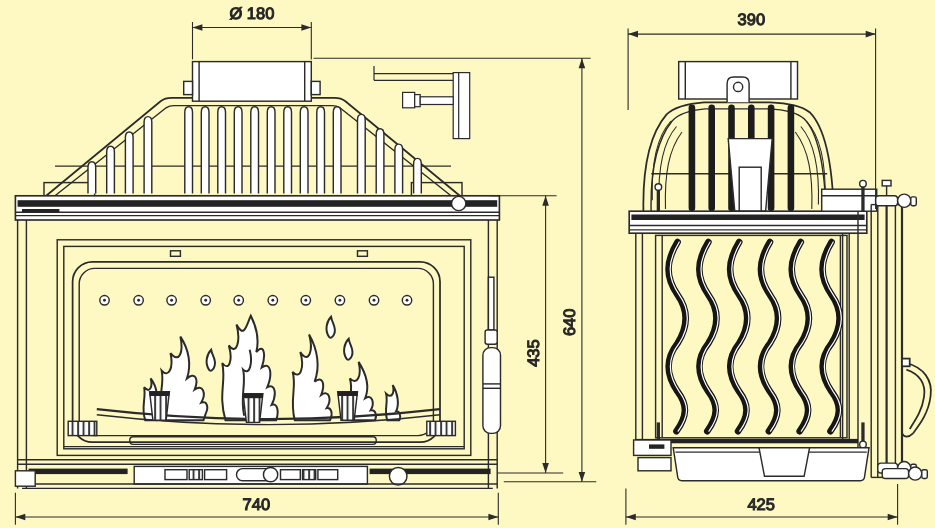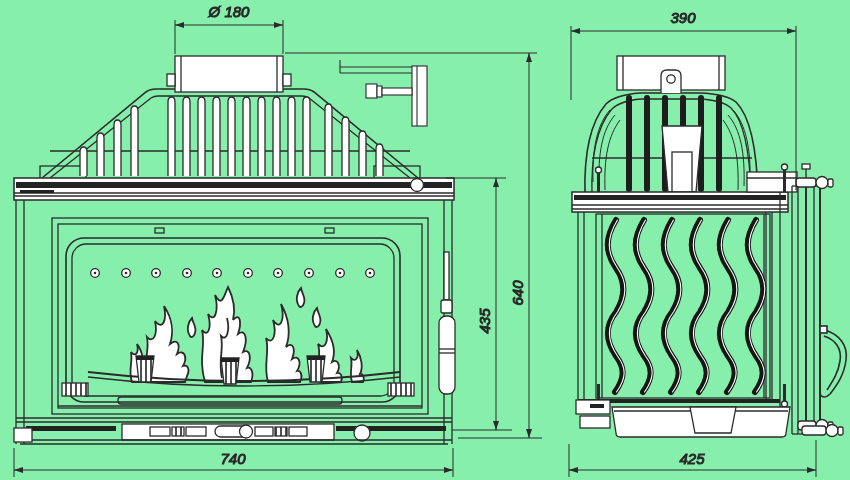--- a/index.html
+++ b/index.html
@@ -1,17 +1,17 @@
 <!DOCTYPE html>
 <html><head>
 <meta charset="utf-8">
 <style>
   html,body{margin:0;padding:0;background:#ffffff;}
-  .stage{position:relative;width:850px;height:480px;background:#86efac;overflow:hidden;
-         font-family:"Liberation Sans", sans-serif;font-style:italic;}
+  .stage{position:relative;width:850px;height:480px;background:#fef9c3;overflow:hidden;
+         font-family:"Liberation Sans", sans-serif;}
   svg{position:absolute;left:0;top:0;}
   svg text{font-family:"Liberation Sans", sans-serif;font-size:15px;fill:#161616;}
 </style>
 </head>
 <body>
 
 <div class="stage">
 <svg width="850" height="480" viewBox="0 0 850 480">
   <defs>
     <pattern id="dhatch" width="6" height="6" patternUnits="userSpaceOnUse" patternTransform="rotate(45)">

